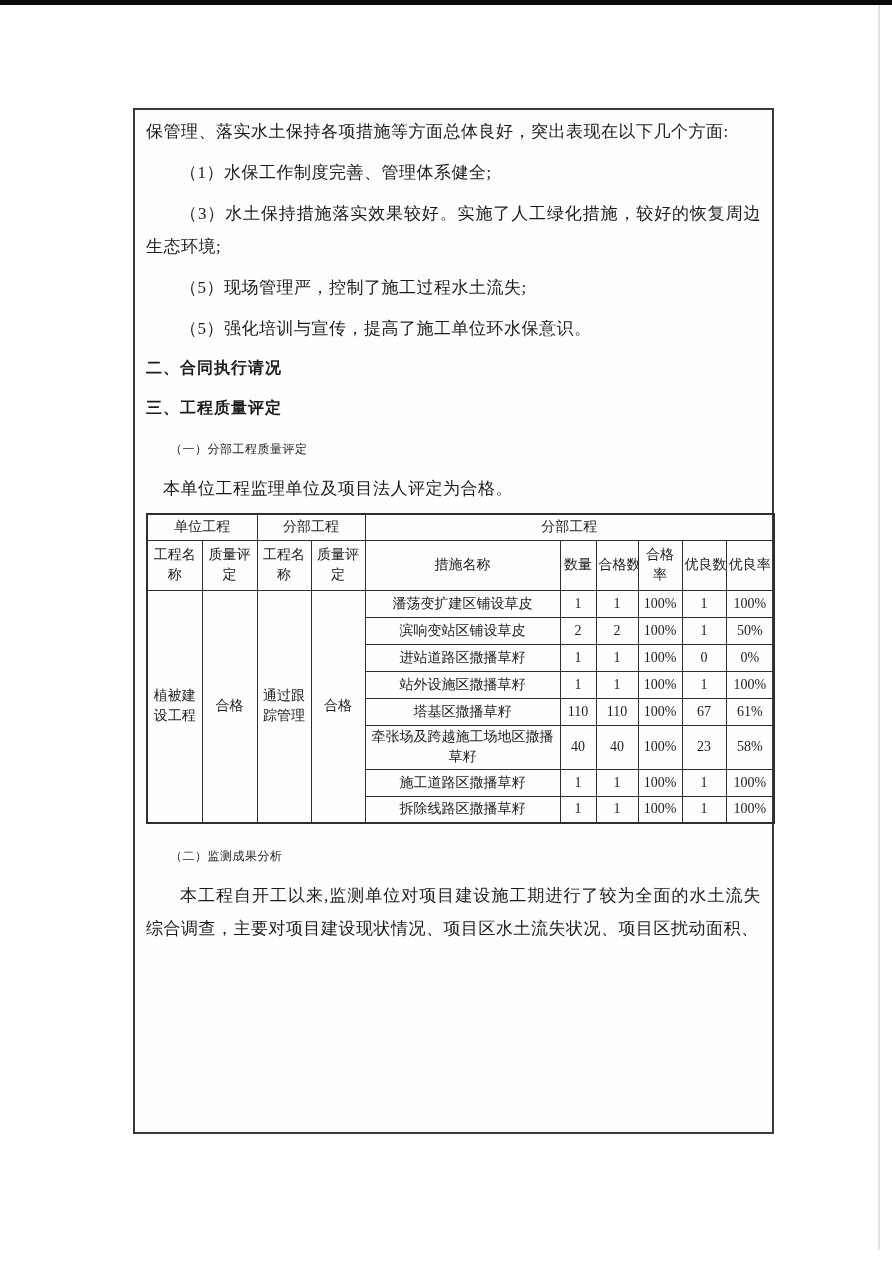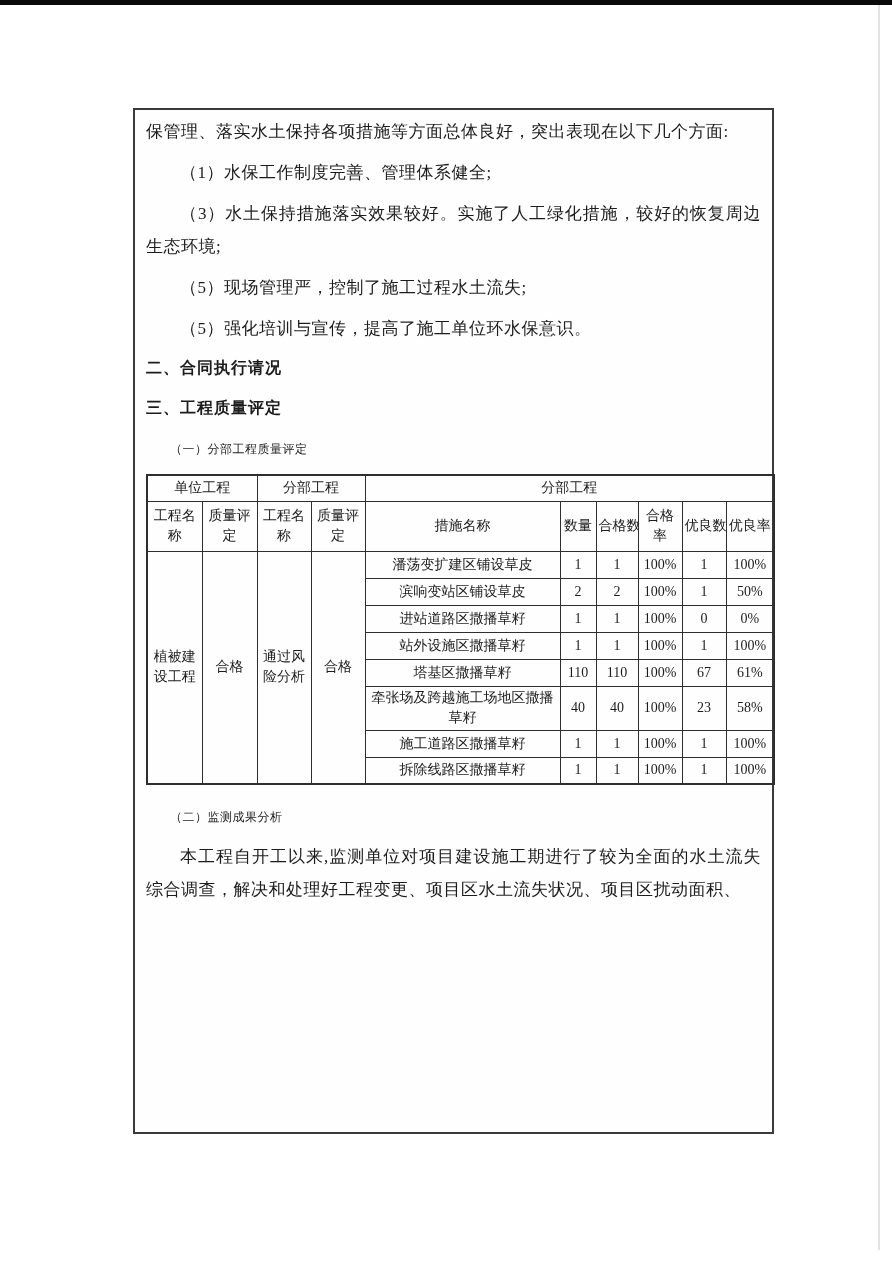--- a/index.html
+++ b/index.html
@@ -93,20 +93,21 @@
   <p class="para">保管理、落实水土保持各项措施等方面总体良好，突出表现在以下几个方面:</p>
   <p class="para indent-2">（1）水保工作制度完善、管理体系健全;</p>
   <p class="para indent-2">（3）水土保持措施落实效果较好。实施了人工绿化措施，较好的恢复周边生态环境;</p>
   <p class="para indent-2">（5）现场管理严，控制了施工过程水土流失;</p>
   <p class="para indent-2">（5）强化培训与宣传，提高了施工单位环水保意识。</p>
 
   <h2 class="heading">二、合同执行请况</h2>
 
   <h2 class="heading">三、工程质量评定</h2>
   <p class="sub-heading">（一）分部工程质量评定</p>
+  <p class="para indent-1">本单位工程监理单位及项目法人评定为合格。</p>
 
   <table class="quality">
     <colgroup>
       <col style="width:55px">
         <col style="width:55px">
         <col style="width:54px">
         <col style="width:54px">
       <col style="width:195px">
         <col style="width:36px">
         <col style="width:42px">
@@ -128,21 +129,21 @@
       <th class="sub-cell">措施名称</th>
       <th class="sub-cell nowrap">数量</th>
       <th class="sub-cell nowrap">合格数</th>
       <th class="sub-cell">合格率</th>
       <th class="sub-cell nowrap">优良数</th>
       <th class="sub-cell nowrap">优良率</th>
     </tr>
     <tr class="data-row">
       <td class="span-cell" rowspan="8">植被建设工程</td>
       <td class="span-cell" rowspan="8">合格</td>
-      <td class="span-cell" rowspan="8">通过风险分析</td>
+      <td class="span-cell" rowspan="8">通过跟踪管理</td>
       <td class="span-cell" rowspan="8">合格</td>
       <td class="measure-cell">潘荡变扩建区铺设草皮</td>
       <td class="num-cell">1</td>
       <td class="num-cell">1</td>
       <td class="num-cell">100%</td>
       <td class="num-cell">1</td>
       <td class="num-cell">100%</td>
     </tr>
     <tr class="data-row">
       <td class="measure-cell">滨响变站区铺设草皮</td>
@@ -199,15 +200,15 @@
       <td class="num-cell">100%</td>
       <td class="num-cell">1</td>
       <td class="num-cell">100%</td>
     </tr>
   </tbody>
     </table>
 
   <div class="table-gap"></div>
 
   <p class="sub-heading">（二）监测成果分析</p>
-  <p class="para indent-2">本工程自开工以来,监测单位对项目建设施工期进行了较为全面的水土流失综合调查，解决和处理好工程变更、项目区水土流失状况、项目区扰动面积、</p>
+  <p class="para indent-2">本工程自开工以来,监测单位对项目建设施工期进行了较为全面的水土流失综合调查，主要对项目建设现状情况、项目区水土流失状况、项目区扰动面积、</p>
 
 </div>
 
 </body></html>

